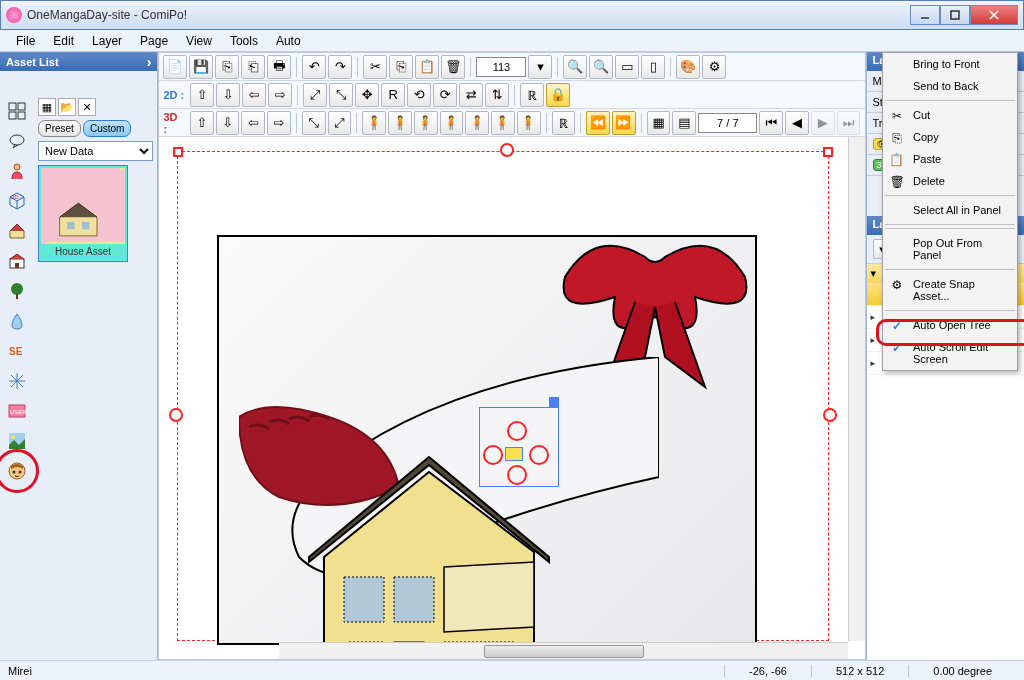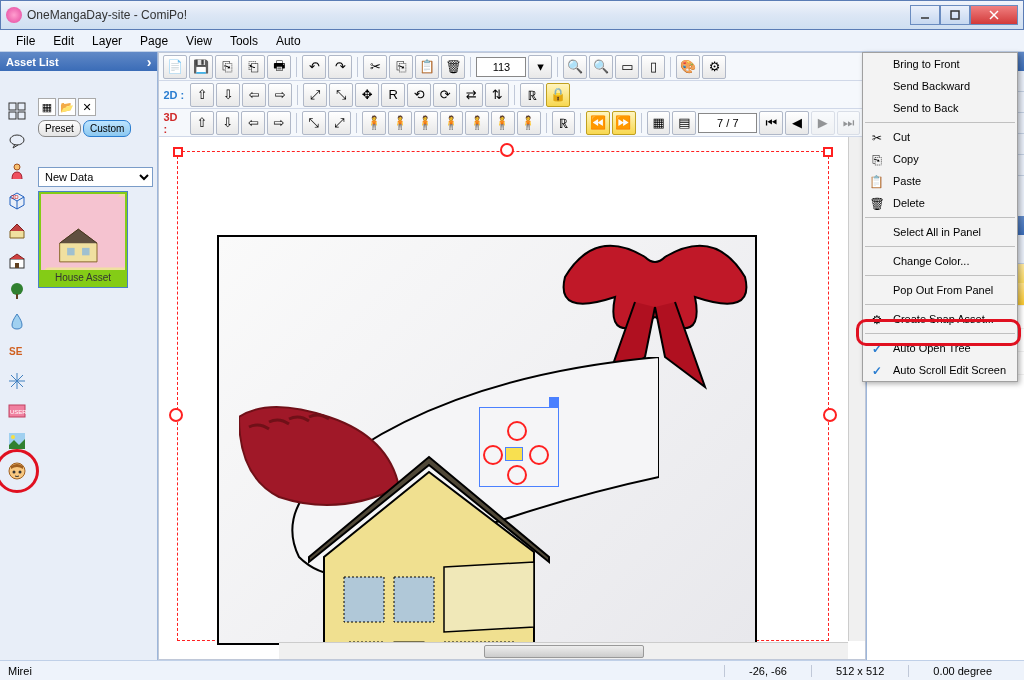--- a/index.html
+++ b/index.html
@@ -30,22 +30,22 @@
 .tool-icon { width: 26px; height: 26px; border: 1px solid transparent; display: flex; align-items: center; justify-content: center; cursor: pointer; font-size: 16px; border-radius: 3px; }
 .tool-icon svg { width: 20px; height: 20px; }
 .tool-icon.highlighted { position: relative; }
 .highlight-ring { position: absolute; width: 44px; height: 44px; border: 3px solid #e01020; border-radius: 50%; pointer-events: none; }
 
 .asset-content { flex: 1; background: #e8eef8; padding: 4px; }
 .filter-row { display: flex; gap: 2px; margin-bottom: 4px; align-items: center; }
 .filter-row .mini-icon { width: 18px; height: 18px; border: 1px solid #aaa; background: white; display: flex; align-items: center; justify-content: center; font-size: 11px; cursor: pointer; }
 .filter-btn { font-size: 10px; padding: 2px 6px; border: 1px solid #888; border-radius: 7px; background: linear-gradient(to bottom, #fdfdfd, #e4e4e4); cursor: pointer; }
 .filter-btn.active { background: linear-gradient(to bottom, #bde4ff, #8cc8f0); border-color: #2a7dd0; }
-.dropdown { width: 100%; font-size: 11px; padding: 2px; border: 1px solid #7a9cc8; background: white; margin-bottom: 4px; margin-top: 26px; }
-.asset-thumb { width: 90px; border: 1px solid #4a80c8; background: #84cc16; padding: 2px; }
+.dropdown { width: 100%; font-size: 11px; padding: 2px; border: 1px solid #7a9cc8; background: white; margin-bottom: 4px; }
+.asset-thumb { width: 90px; border: 1px solid #4a80c8; background: #5eead4; padding: 2px; }
 .asset-thumb-img { width: 100%; height: 76px; background: linear-gradient(135deg, #f5c3d0 0%, #f5c3d0 50%, #f0e0a0 50%, #f0e0a0 100%); position: relative; }
 .asset-thumb-label { font-size: 10px; text-align: center; padding: 2px 0; color: #333; }
 
 
 .canvas-area { flex: 1; background: #fff; display: flex; flex-direction: column; border: 1px solid #c0c8d8; }
 .toolbar-row { height: 28px; background: #f5f8fc; border-bottom: 1px solid #d0d8e8; display: flex; align-items: center; padding: 0 4px; gap: 2px; }
 .tool-btn { width: 24px; height: 24px; border: 1px solid #b0b8c8; background: linear-gradient(to bottom, #fff, #e8e8e8); border-radius: 2px; display: flex; align-items: center; justify-content: center; cursor: pointer; font-size: 13px; }
 .tool-btn.yellow { background: linear-gradient(to bottom, #fff5c0, #f8d850); border-color: #c0a020; }
 .tool-sep { width: 1px; height: 20px; background: #c0c8d8; margin: 0 3px; }
 .tool-label { font-size: 11px; font-weight: bold; color: #2a7dd0; margin-right: 4px; }
@@ -67,21 +67,21 @@
 .layer-panel { width: 175px; background: #e8eef8; border-left: 1px solid #9db6da; display: flex; flex-direction: column; }
 .layer-header { height: 19px; background: linear-gradient(to bottom, #6189c7, #3a6cb7); color: white; font-size: 11px; font-weight: bold; padding: 2px 6px; }
 .layer-section { padding: 4px 6px; font-size: 11px; border-bottom: 1px solid #c0cde0; }
 .layer-tree { flex: 1; background: white; font-size: 11px; }
 .tree-item { display: flex; align-items: center; padding: 3px 4px; gap: 4px; cursor: pointer; border-bottom: 1px solid #f0f0f0; }
 .tree-item.selected { background: linear-gradient(to bottom, #ffe28a, #f8c830); }
 .tree-arrow { width: 10px; font-size: 9px; color: #333; }
 .tree-icon { width: 16px; height: 16px; display: flex; align-items: center; justify-content: center; }
 
 
-.context-menu { position: absolute; right: 6px; top: 52px; width: 156px; background: #f3f3f3; border: 1px solid #a0a0a0; box-shadow: 2px 2px 5px rgba(0,0,0,0.3); font-size: 11px; z-index: 100; }
+.context-menu { position: absolute; right: 6px; top: 52px; width: 136px; background: #f3f3f3; border: 1px solid #a0a0a0; box-shadow: 2px 2px 5px rgba(0,0,0,0.3); font-size: 11px; z-index: 100; }
 .ctx-item { padding: 5px 10px 5px 30px; cursor: pointer; position: relative; }
 .ctx-sep { height: 1px; background: #c0c0c0; margin: 3px 2px; }
 .ctx-icon { position: absolute; left: 6px; top: 4px; width: 16px; height: 16px; display: flex; align-items: center; justify-content: center; font-size: 12px; }
 .ctx-check { color: #2a7dd0; font-weight: bold; }
 .ctx-highlight { position: absolute; border: 3px solid #e01020; border-radius: 10px; pointer-events: none; }
 
 
 .statusbar { height: 20px; background: #eef3fb; border-top: 1px solid #c0d0e8; display: flex; align-items: center; font-size: 11px; padding: 0 8px; }
 .status-cell { padding: 0 24px; border-left: 1px solid #c0c8d8; }
 
@@ -437,31 +437,29 @@
 <div class="statusbar">
   <span style="flex:0 0 200px;">Mirei</span>
   <span style="flex:1"></span>
   <span class="status-cell">-26, -66</span>
   <span class="status-cell">512 x 512</span>
   <span class="status-cell">0.00 degree</span>
 </div>
 
 <div class="context-menu">
   <div class="ctx-item">Bring to Front</div>
-  <div class="ctx-item">Send Backward</div>
   <div class="ctx-item">Send to Back</div>
   <div class="ctx-sep"></div>
   <div class="ctx-item"><span class="ctx-icon">✂</span><span>Cut</span></div>
   <div class="ctx-item"><span class="ctx-icon">⎘</span><span>Copy</span></div>
   <div class="ctx-item"><span class="ctx-icon">📋</span><span>Paste</span></div>
   <div class="ctx-item"><span class="ctx-icon">🗑</span><span>Delete</span></div>
   <div class="ctx-sep"></div>
   <div class="ctx-item">Select All in Panel</div>
   <div class="ctx-sep"></div>
-  <div class="ctx-item">Change Color...</div>
   <div class="ctx-sep"></div>
   <div class="ctx-item">Pop Out From Panel</div>
   <div class="ctx-sep"></div>
   <div class="ctx-item" style="position:relative;"><span class="ctx-icon">⚙</span><span>Create Snap Asset...</span></div>
   <div class="ctx-sep"></div>
   <div class="ctx-item"><span class="ctx-icon ctx-check">✓</span><span>Auto Open Tree</span></div>
   <div class="ctx-item"><span class="ctx-icon ctx-check">✓</span><span>Auto Scroll Edit Screen</span></div>
   <div class="ctx-highlight" style="left:-7px; top:266px; width:165px; height:27px;"></div>
 </div>
 

